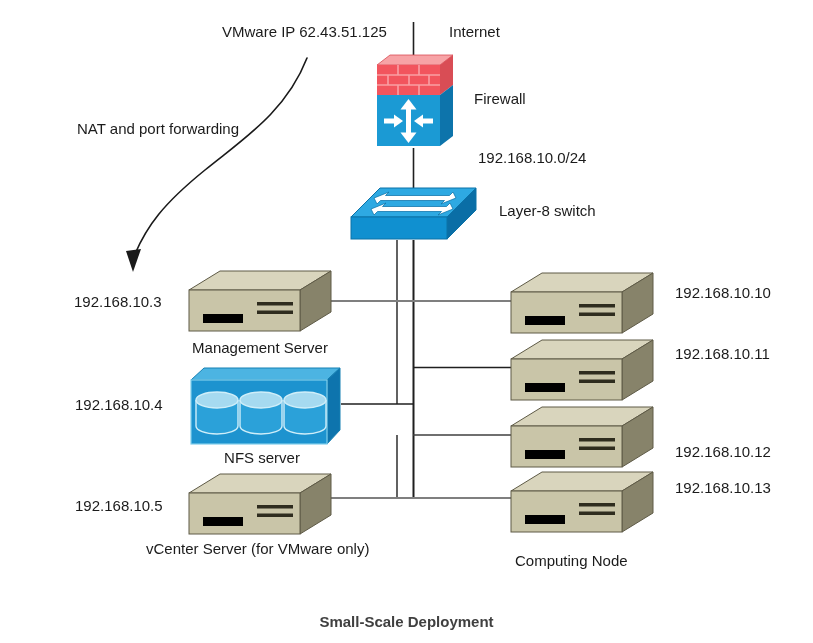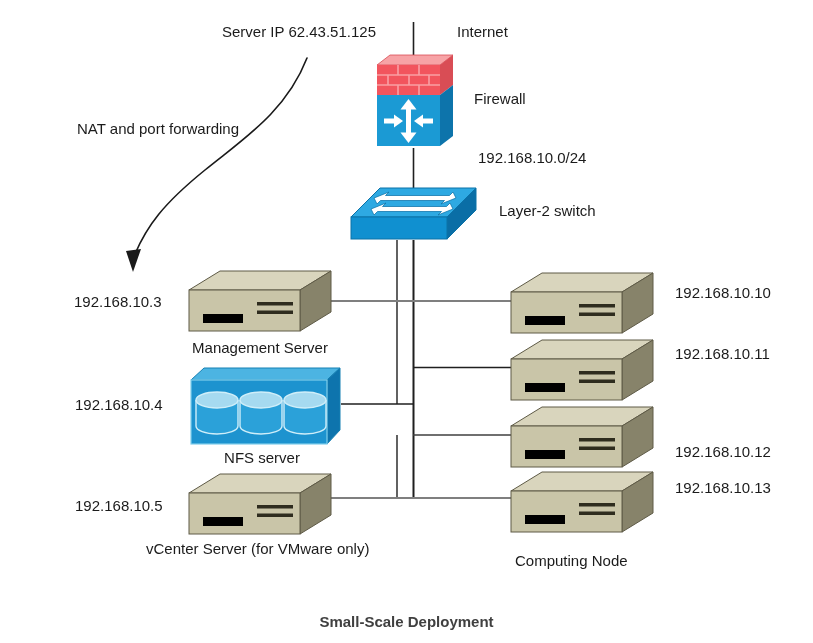--- a/index.html
+++ b/index.html
@@ -148,25 +148,25 @@
   </svg>
   <svg style="left:509px;top:470px;" width="146" height="64" viewBox="0 0 146 64">
     <polygon points="2,21 33,2 144,2 113,21" fill="#d9d5bd" stroke="#5e5a46" stroke-width="1"></polygon>
     <polygon points="113,21 144,2 144,43 113,62" fill="#87836a" stroke="#5e5a46" stroke-width="1"></polygon>
     <rect x="2" y="21" width="111" height="41" fill="#c9c5a8" stroke="#5e5a46" stroke-width="1"></rect>
     <rect x="16" y="45" width="40" height="9" fill="#000000"></rect>
     <rect x="70" y="33" width="36" height="3.5" fill="#2e2c1e"></rect>
     <rect x="70" y="41.5" width="36" height="3.5" fill="#2e2c1e"></rect>
   </svg>
 
-  <div class="lbl" style="left:222px;top:24px;">Server IP 62.43.51.125</div>
-  <div class="lbl" style="left:449px;top:24px;margin-left:8px;">Internet</div>
+  <div class="lbl" style="left:222px;top:24px;">VMware IP 62.43.51.125</div>
+  <div class="lbl" style="left:449px;top:24px;">Internet</div>
   <div class="lbl" style="left:474px;top:91px;">Firewall</div>
   <div class="lbl" style="left:442px;top:150px;margin-left:36px;">192.168.10.0/24</div>
-  <div class="lbl" style="left:499px;top:203px;">Layer-2 switch</div>
+  <div class="lbl" style="left:499px;top:203px;">Layer-8 switch</div>
   <div class="lbl" style="left:77px;top:121px;">NAT and port forwarding</div>
 
   <div class="lbl" style="left:74px;top:294px;">192.168.10.3</div>
   <div class="lbl center" style="left:160px;top:340px;width:200px;">Management Server</div>
 
   <div class="lbl" style="left:75px;top:397px;">192.168.10.4</div>
   <div class="lbl center" style="left:162px;top:450px;width:200px;">NFS server</div>
 
   <div class="lbl" style="left:75px;top:498px;">192.168.10.5</div>
   <div class="lbl" style="left:146px;top:541px;">vCenter Server (for VMware only)</div>

